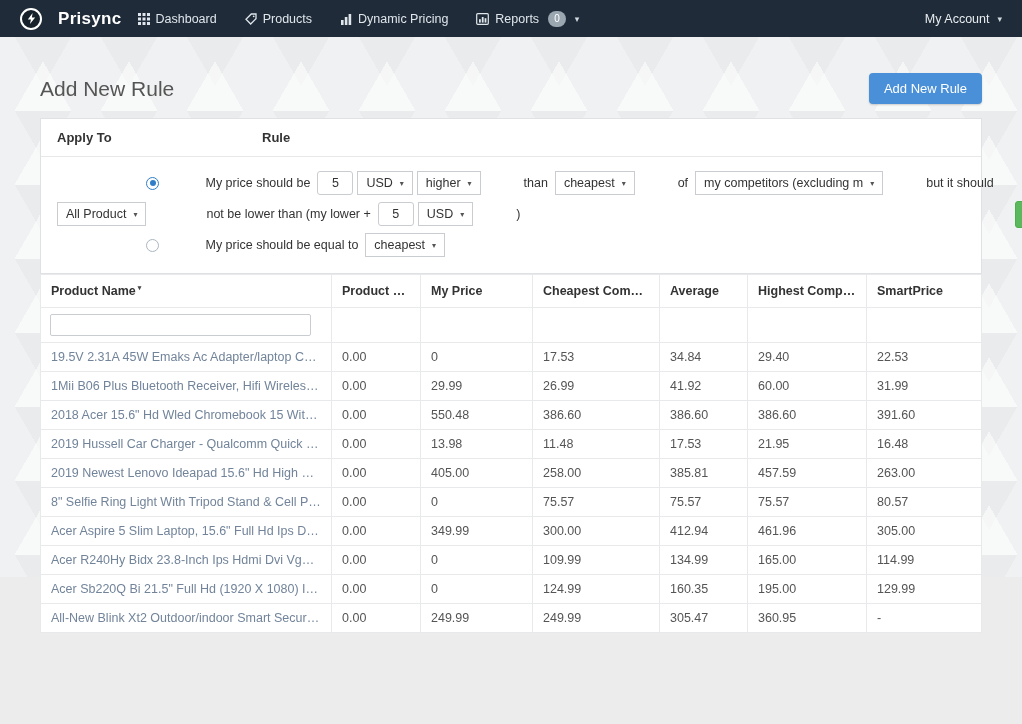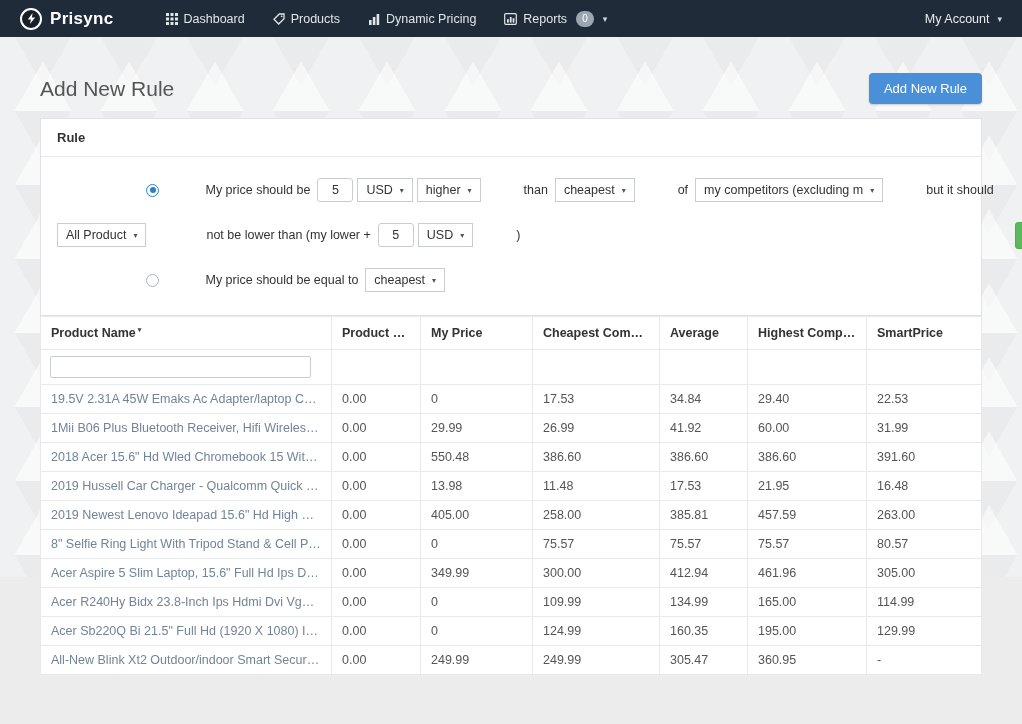--- a/index.html
+++ b/index.html
@@ -8,21 +8,21 @@
     width:1022px; height:724px; overflow:hidden;
     font-family:"Liberation Sans", sans-serif;
     background:#ececed;
   }
 
   
   .navbar {
     height:37px; background:#1f2b38; color:#e7ecf0;
     display:flex; align-items:center; padding:0 20px;
   }
-  .brand { display:flex; align-items:center; gap:8px; margin-right:52px; cursor:pointer; }
+  .brand { display:flex; align-items:center; gap:16px; margin-right:16px; cursor:pointer; }
   .brand-logo {
     width:22px; height:22px; border:2px solid #fff; border-radius:50%;
     display:flex; align-items:center; justify-content:center; background:#16202b;
   }
   .brand-name { font-size:17px; font-weight:700; letter-spacing:.3px; color:#fff; }
   .nav-items { display:flex; align-items:center; gap:28px; font-size:12.5px; }
   .nav-item { display:flex; align-items:center; gap:6px; color:#dfe6ec; cursor:pointer; white-space:nowrap; }
   .nav-icon { display:flex; align-items:center; }
   .badge {
     background:#9aa7b1; color:#fff; border-radius:9px;
@@ -63,21 +63,21 @@
   }
   .sel-caret { font-size:8px; color:#555; }
   .num-input {
     width:36px; text-align:center; border:1px solid #c9cdd1; border-radius:3px;
     padding:4px 2px; font-size:12.5px; color:#333; font-family:inherit;
   }
 
   .rules { flex:1; font-size:12.5px; color:#333; }
   .rule-line { display:flex; align-items:center; flex-wrap:nowrap; margin-bottom:7px; }
   .rule-line:last-child { margin-bottom:0; }
-  .rule-line .rt { margin:12px 5px; white-space:nowrap;padding-left:36px; }
+  .rule-line .rt { margin:5px 5px; white-space:nowrap;padding-left:36px; }
   .rule-line .sel, .rule-line .num-input { margin:0 2px; }
   .cont { margin-left:19px; }
 
   .radio {
     width:13px; height:13px; min-width:13px; border:1px solid #aab6c0; border-radius:50%;
     display:inline-block; position:relative; background:#fff; margin-right:5px; cursor:pointer;
   }
   .radio.checked { border-color:#2f7ec7; }
   .radio.checked::after {
     content:""; position:absolute; left:2.5px; top:2.5px; width:6px; height:6px;
@@ -189,20 +189,21 @@
 
 <div class="page">
 
   <div class="page-header">
     <h1 class="page-title">Add New Rule</h1>
     <button class="btn-primary">Add New Rule</button>
   </div>
 
   <div class="panel">
     <div class="panel-head">
+      <div class="col-apply">Apply To</div>
       <div>Rule</div>
     </div>
     <div class="panel-body">
       <div class="col-apply-body">
         <span class="sel">
           <span>All Product</span>
           <span class="sel-caret">▾</span>
         </span>
       </div>
 

